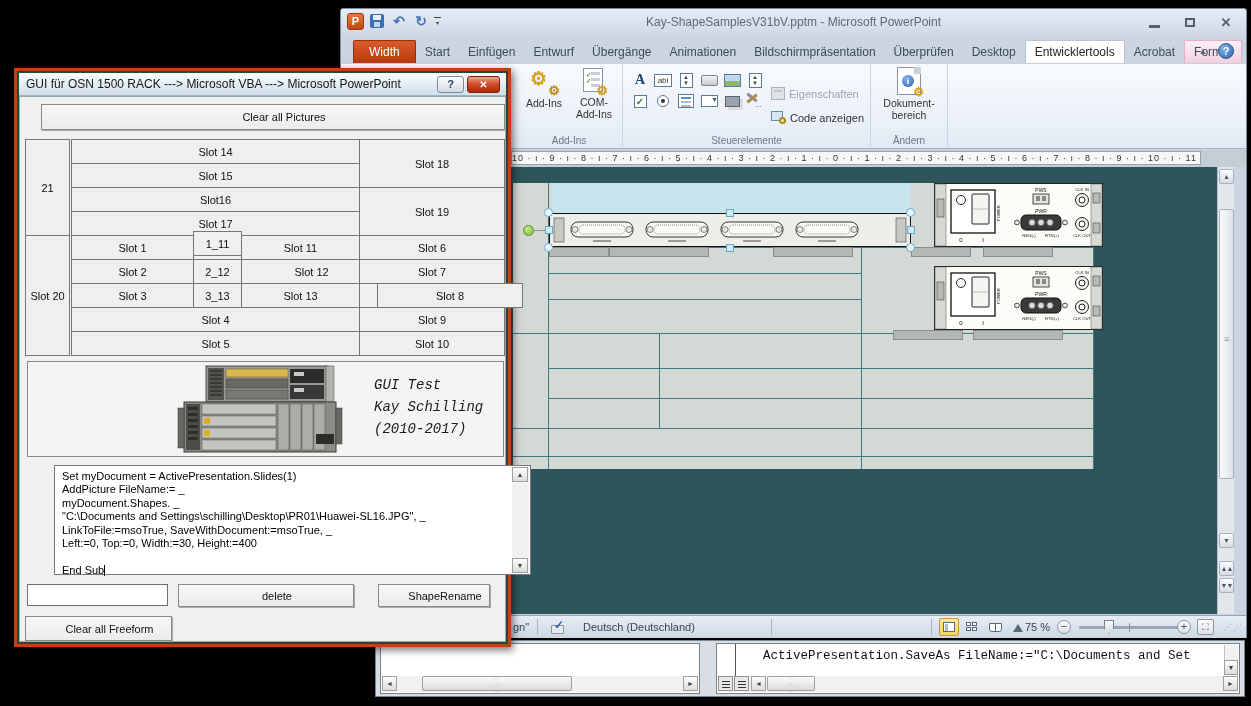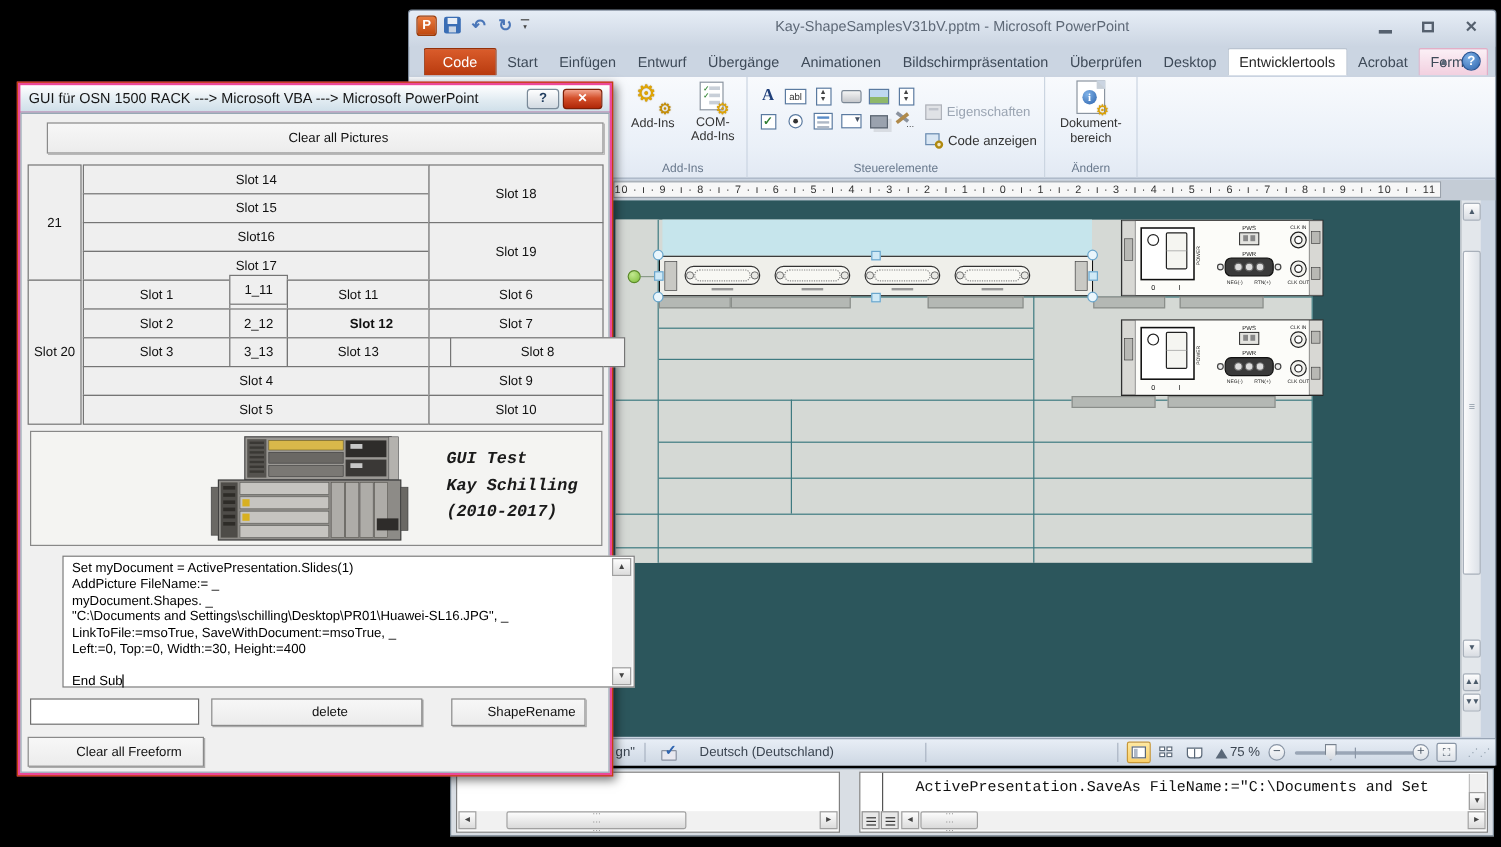--- a/index.html
+++ b/index.html
@@ -160,38 +160,38 @@
   .hthumb:after { content:"⋮⋮⋮"; font-size:7px; color:#999; display:block; text-align:center; transform:rotate(90deg); margin-top:4px; }
   #vba-code { position:absolute; left:46px; top:5px; font-family:"Liberation Mono","DejaVu Sans Mono",monospace; font-size:12.5px; color:#111; white-space:nowrap; }
   #vba-margin { position:absolute; left:18px; top:0; bottom:17px; width:1px; background:#555; }
   .vba-viewbtn { position:absolute; bottom:1px; width:15px; height:15px; background:#E8E8E8; border:1px solid #909090; display:flex; align-items:center; justify-content:center; }
   .vba-viewbtn i { display:block; width:8px; border-top:1px solid #333; box-shadow:0 3px 0 #333, 0 6px 0 #333; height:1px; margin-top:-5px; }
   #vba-vsb { position:absolute; right:1px; top:1px; width:14px; height:30px; background:#F1F1F1; border-left:1px solid #C0C0C0; }
   #vba-vsb .harr { left:-1px; top:15px; width:14px; }
 
   
   #dlg { position:absolute; left:14px; top:68px; width:497px; height:579px;
-        background:#ec4899; border:1px solid #c2410c; box-shadow:2px 3px 8px rgba(0,0,0,.55); z-index:10; }
+        background:#14532d; border:3px solid #c2410c; box-shadow:2px 3px 8px rgba(0,0,0,.55); z-index:10; }
   #dlg-title { position:absolute; left:2px; top:2px; right:2px; height:23px;
         background:linear-gradient(#FFFFFF,#E2ECF2 55%,#CFDFE9); border-bottom:1px solid #9FB4C2;
         font-size:12px; color:#161616; line-height:22px; padding-left:7px; }
   #dlg-help { position:absolute; top:5px; right:44px; width:27px; height:17px; border-radius:3px;
         background:linear-gradient(#FEFEFE,#D2DAE2); border:1px solid #7A8A99; color:#1F3C5E;
         font-size:11px; font-weight:bold; text-align:center; line-height:15px; }
   #dlg-close { position:absolute; top:5px; right:8px; width:33px; height:17px; border-radius:3px;
         background:linear-gradient(#F2A38C,#D4502B 45%,#B02708); border:1px solid #7E1E06; color:#fff;
         font-size:10px; font-weight:bold; text-align:center; line-height:16px; }
   #dlg-body { position:absolute; left:2px; top:25px; right:2px; bottom:2px; background:#F0F0F0; border:1px solid #96A8B4; }
   .cell { position:absolute; display:flex; align-items:center; justify-content:center;
         font-size:11px; color:#111; background:#EFEFEF; border:1px solid #757575; }
   .btn3d { position:absolute; display:flex; align-items:center; justify-content:center;
         font-size:11px; color:#111; background:linear-gradient(#F7F7F7,#ECECEC); border:1px solid #8A8A8A; box-shadow:1px 1px 0 #ABABAB;padding-left:22px; }
   #imgbox { position:absolute; left:10px; top:290px; width:477px; height:96px; background:#F4F4F2; border:1px solid #888; }
   #caption { position:absolute; left:346px; top:12px; font-family:"Liberation Mono","DejaVu Sans Mono",monospace;
-        font-style:italic; font-weight:bold; font-size:14px; color:#1A1A1A; line-height:22px; white-space:nowrap; }
+        font-style:italic; font-weight:normal; font-size:14px; color:#1A1A1A; line-height:22px; white-space:nowrap; }
   #codebox { position:absolute; left:10px; top:394px; width:477px; height:110px; background:#fff; border:1px solid #7A7A7A;margin-left:27px; }
   #codetext { position:absolute; left:7px; top:4px; right:22px; font-size:11px; color:#000; line-height:13.4px; }
   #codetext .ln { min-height:13.4px; white-space:nowrap; }
   .caret { display:inline-block; width:1px; height:11px; background:#000; vertical-align:-2px; }
   #code-sb { position:absolute; right:1px; top:1px; width:17px; bottom:1px; background:#F0F0F0; }
   #code-sb .harr { width:16px; left:0; }
   #dlg-input { position:absolute; left:10px; top:513px; width:141px; height:22px; background:#fff; border:1px solid #6E6E6E; font-size:11px; padding:0 3px; }
 
   
   text { font-family:"Liberation Sans",sans-serif; }
@@ -221,21 +221,21 @@
         <div class="winbtn">
             <span id="restore-glyph"></span>
           </div>
         <div class="winbtn">
             <span id="close-glyph">✕</span>
           </div>
       </div>
     </div>
 
     <div id="tabrow">
-      <div class="tab tab-file">Code</div>
+      <div class="tab tab-file">Width</div>
       <div class="tab">Start</div>
       <div class="tab">Einfügen</div>
       <div class="tab">Entwurf</div>
       <div class="tab">Übergänge</div>
       <div class="tab">Animationen</div>
       <div class="tab">Bildschirmpräsentation</div>
       <div class="tab">Überprüfen</div>
       <div class="tab">Desktop</div>
       <div class="tab active">Entwicklertools</div>
       <div class="tab">Acrobat</div>
@@ -586,21 +586,21 @@
     <div class="cell" style="left:342px;top:68px;width:146px;height:49px;">Slot 18</div>
     <div class="cell" style="left:342px;top:116px;width:146px;height:49px;">Slot 19</div>
 
     <div class="cell" style="left:8px;top:164px;width:45px;height:121px;">Slot 20</div>
     <div class="cell" style="left:54px;top:164px;width:123px;height:25px;">Slot 1</div>
     <div class="cell" style="left:176px;top:160px;width:49px;height:25px;">1_11</div>
     <div class="cell" style="left:224px;top:164px;width:119px;height:25px;">Slot 11</div>
     <div class="cell" style="left:342px;top:164px;width:146px;height:25px;">Slot 6</div>
     <div class="cell" style="left:54px;top:188px;width:123px;height:25px;">Slot 2</div>
     <div class="cell" style="left:176px;top:188px;width:49px;height:25px;">2_12</div>
-    <div class="cell" style="left:224px;top:188px;width:141px;height:25px;font-weight:bold;">Slot 12</div>
+    <div class="cell" style="left:224px;top:188px;width:141px;height:25px;">Slot 12</div>
     <div class="cell" style="left:342px;top:188px;width:146px;height:25px;">Slot 7</div>
     <div class="cell" style="left:54px;top:212px;width:123px;height:25px;">Slot 3</div>
     <div class="cell" style="left:176px;top:212px;width:49px;height:25px;">3_13</div>
     <div class="cell" style="left:224px;top:212px;width:119px;height:25px;">Slot 13</div>
     <div class="cell" style="left:360px;top:212px;width:146px;height:25px;">Slot 8</div>
     <div class="cell" style="left:54px;top:236px;width:289px;height:25px;">Slot 4</div>
     <div class="cell" style="left:342px;top:236px;width:146px;height:25px;">Slot 9</div>
     <div class="cell" style="left:54px;top:260px;width:289px;height:25px;">Slot 5</div>
     <div class="cell" style="left:342px;top:260px;width:146px;height:25px;">Slot 10</div>
 

